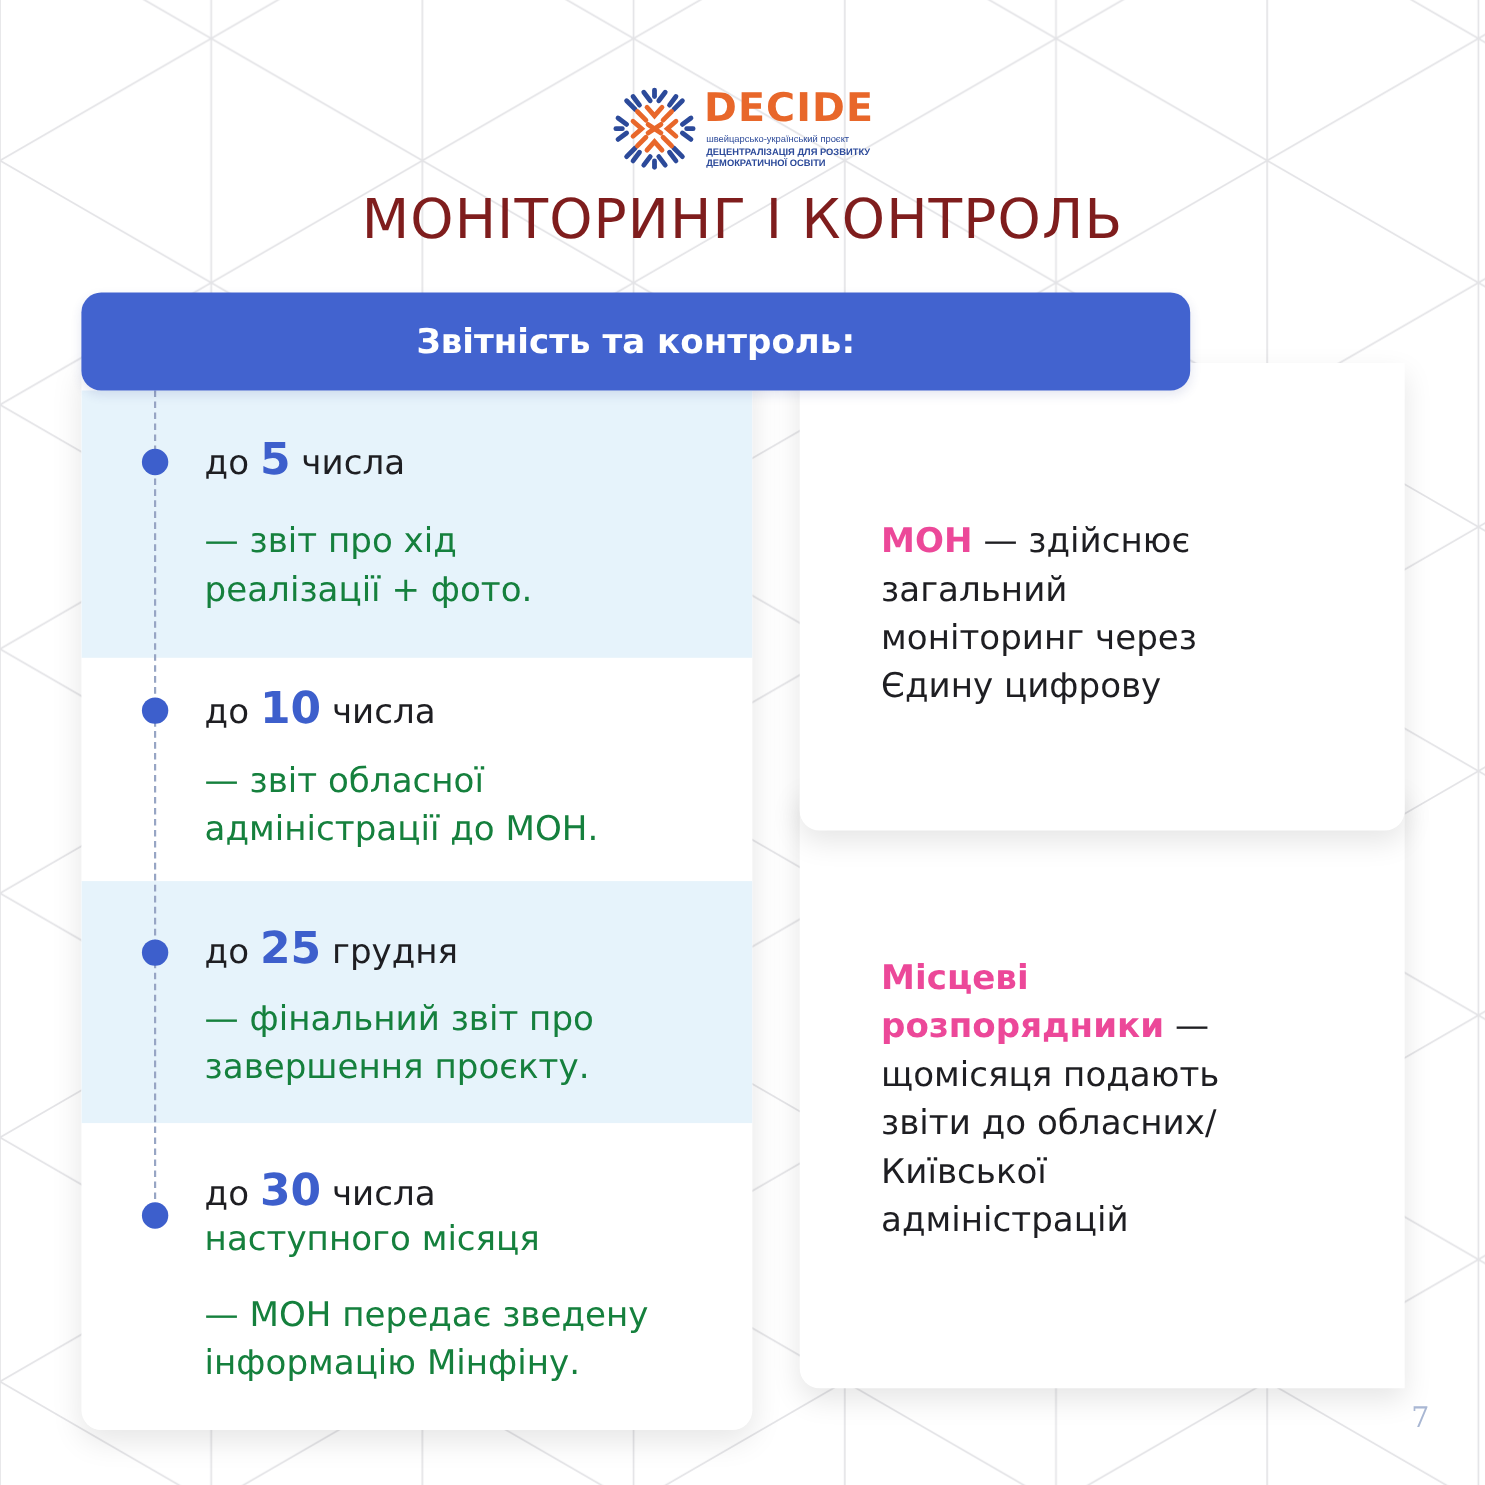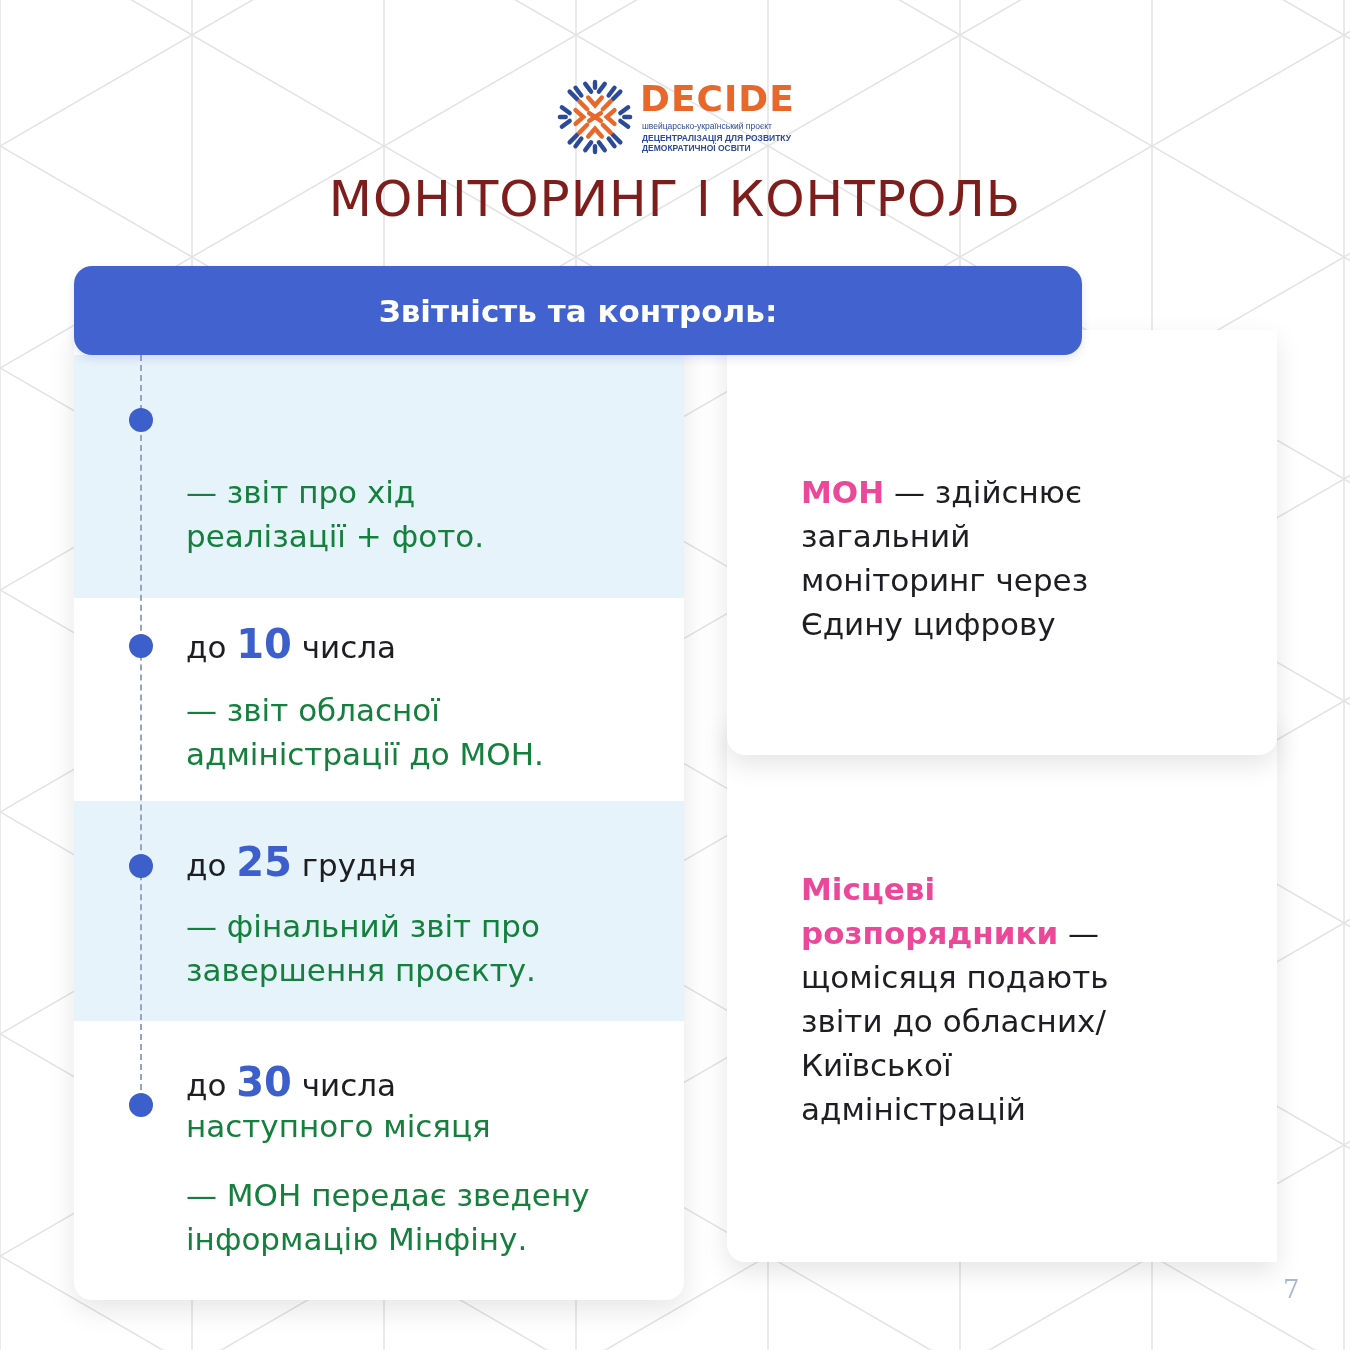--- a/index.html
+++ b/index.html
@@ -162,20 +162,25 @@
 
 <div class="left-card">
   <div class="row row-1 tint"></div>
   <div class="row row-2"></div>
   <div class="row row-3 tint"></div>
   <div class="row row-4"></div>
 
   <div class="timeline-line"></div>
 
   <div class="dot" style="top:78px;"></div>
+  <div class="deadline" style="top:66px;">
+    <span>до</span>
+    <span class="num">5</span>
+    <span>числа</span>
+  </div>
   <div class="desc" style="top:140px; width:330px;">— звіт про хід реалізації + фото.</div>
 
   <div class="dot" style="top:304px;"></div>
   <div class="deadline" style="top:292px;">
     <span>до</span>
     <span class="num">10</span>
     <span>числа</span>
   </div>
   <div class="desc" style="top:358px; width:420px;">— звіт обласної адміністрації до МОН.</div>
 

